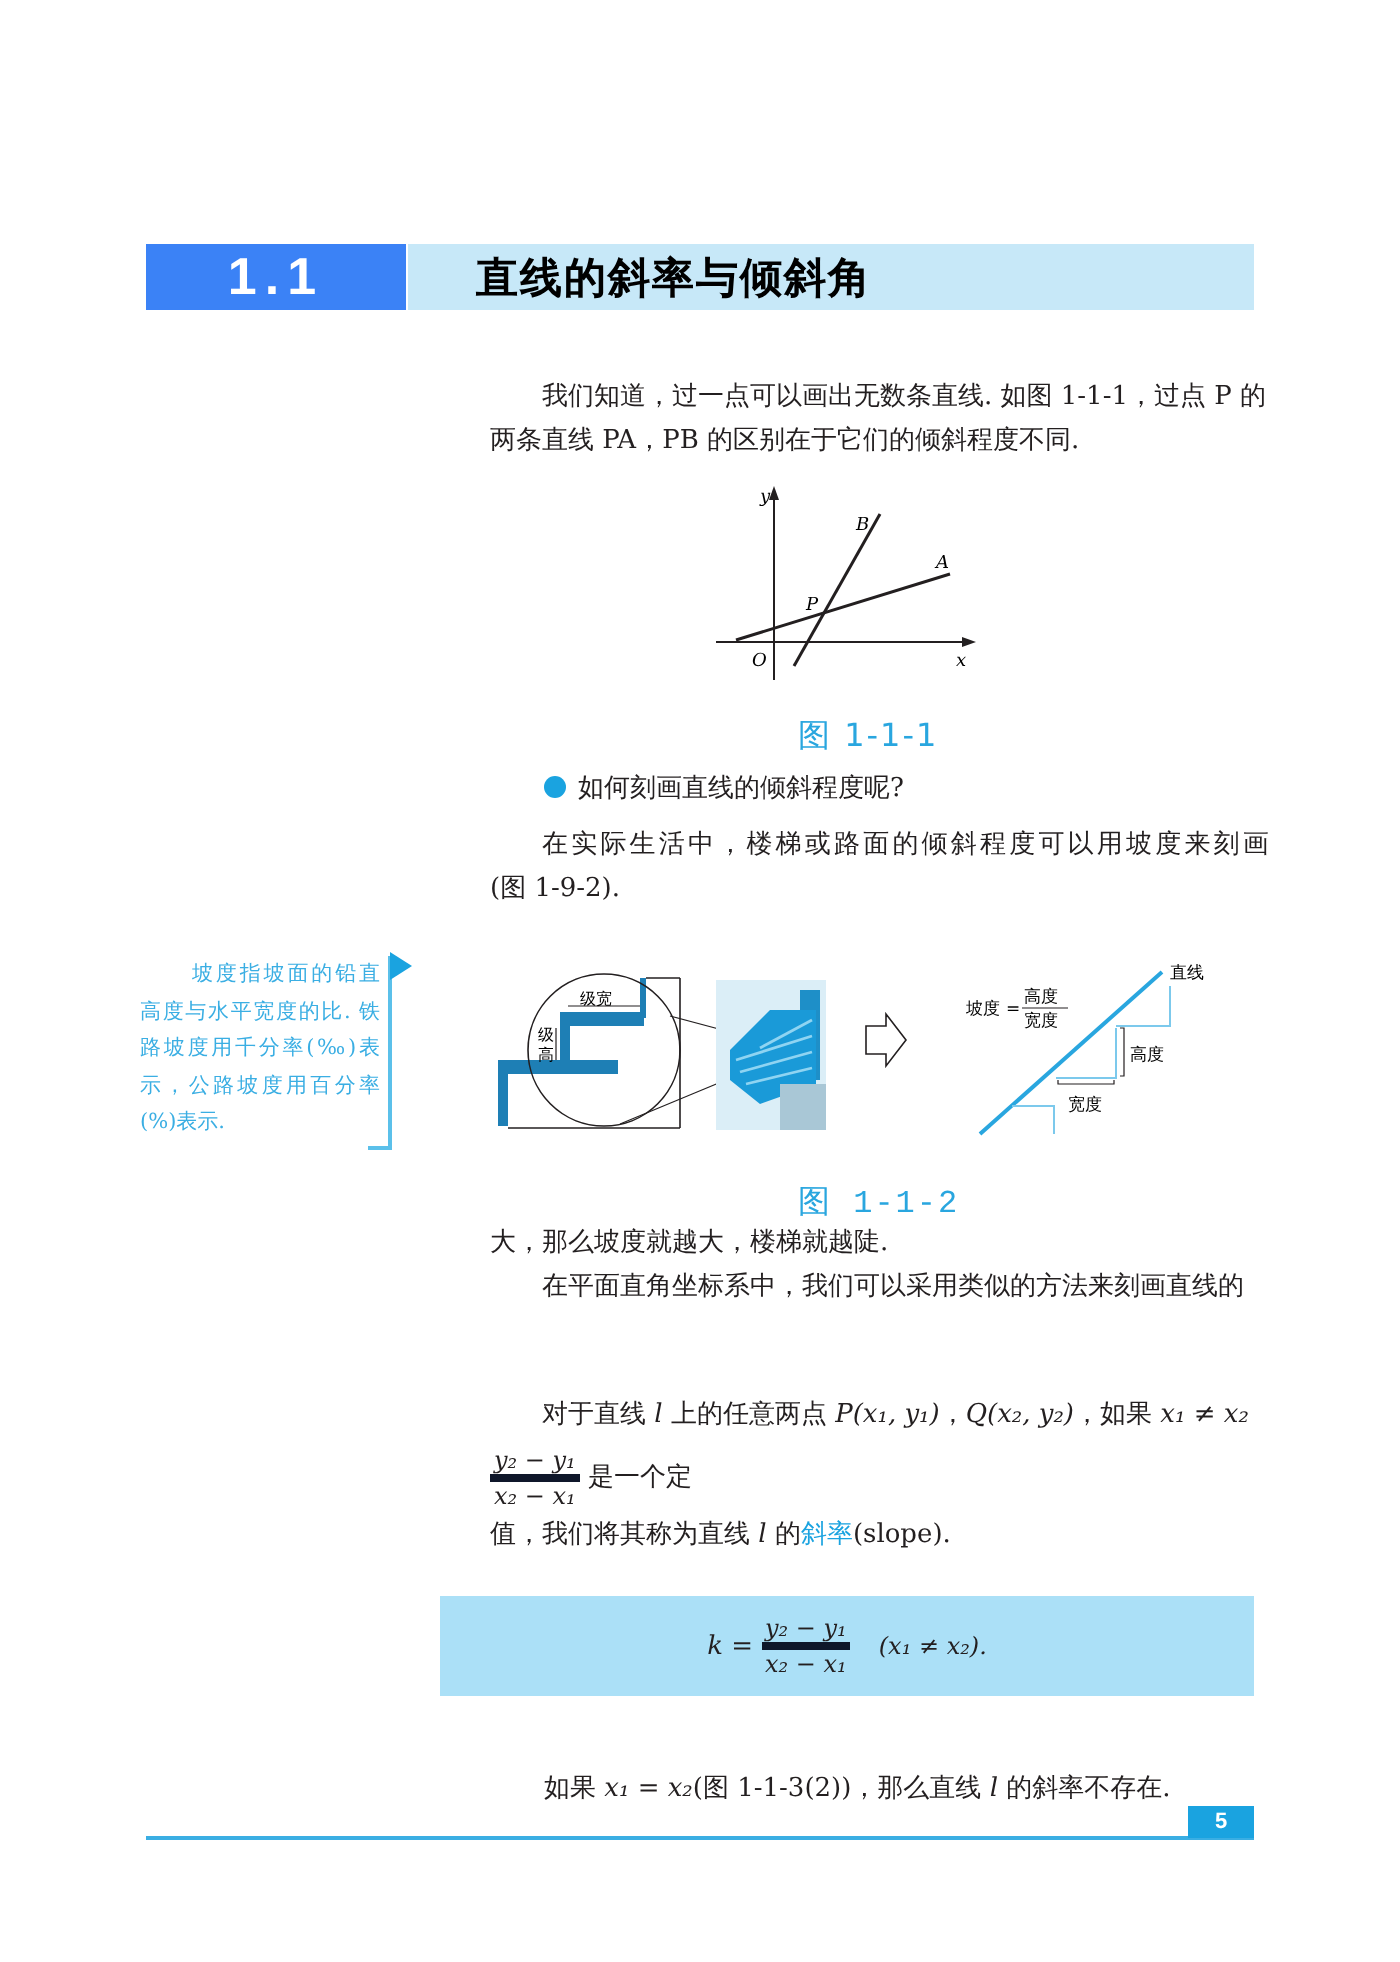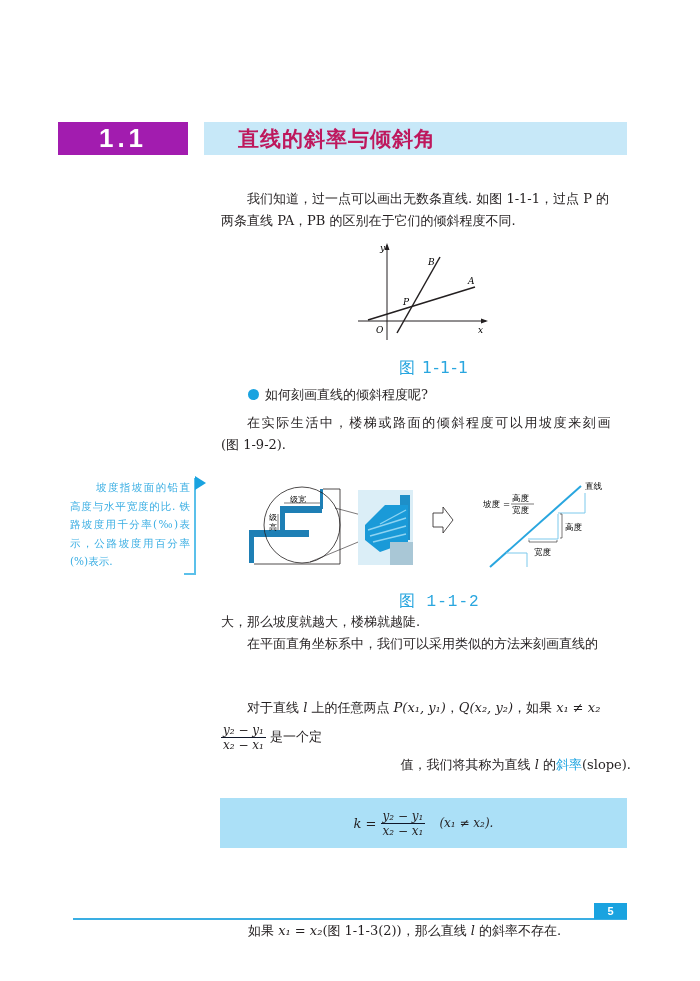--- a/index.html
+++ b/index.html
@@ -1,35 +1,35 @@
 <!DOCTYPE html>
 <html><head>
 <meta charset="utf-8">
 <style>
   html, body { margin:0; padding:0; }
   body { width:700px; height:981px; background:#ffffff; position:relative; overflow:hidden;
          font-family:"DejaVu Serif", serif; color:#231f20; }
   .abs { position:absolute; }
   
-  .sec-num { left:58px; top:122px; width:130px; height:33px; background:#a21caf; color:#fff;
+  .sec-num { left:73px; top:122px; width:130px; height:33px; background:#3b82f6; color:#fff;
              font-family:"Liberation Sans", sans-serif; font-weight:bold; font-size:26px;
              display:flex; align-items:center; justify-content:center; letter-spacing:4px; }
   .sec-title-bg { left:204px; top:122px; width:423px; height:33px; background:#c7e8f8; }
-  .sec-title { left:238px; top:124px; font-size:21px; font-weight:bold; color:#be185d; line-height:29px; letter-spacing:1px; }
-  .para { font-size:13px; line-height:22px; color:#231f20; }
+  .sec-title { left:238px; top:124px; font-size:21px; font-weight:bold; color:#000000; line-height:29px; letter-spacing:1px; }
+  .para { font-size:13px; line-height:22px; color:#231f20;margin-left:24px; }
   .indent { text-indent:26px; }
   .caption { font-size:16px; color:#29a6df; font-family:"DejaVu Sans", sans-serif; letter-spacing:1px; }
   .bullet-dot { display:inline-block; width:11px; height:11px; border-radius:50%; background:#1aa3e0; vertical-align:-1px; margin-right:6px; }
   .side-note { left:70px; top:478px; width:120px; font-size:10.5px; line-height:18.5px; color:#3aaee3; text-align:justify; }
   .side-bar { left:194px; top:478px; width:2px; height:96px; background:#5bc0ea; }
   .side-bar-bottom { left:184px; top:573px; width:12px; height:2px; background:#5bc0ea; }
   .side-flag { left:195px; top:476px; width:0; height:0; border-top:7px solid transparent; border-bottom:7px solid transparent; border-left:11px solid #1aa3e0; }
   .formula-box { left:220px; top:798px; width:407px; height:50px; background:#abe0f7; }
   .frac { display:inline-flex; flex-direction:column; align-items:center; vertical-align:middle; font-style:italic; font-size:12px; line-height:14px; }
-  .frac .num { border-bottom:1px solid #0f172a; padding:0 2px; }
+  .frac .num { border-bottom:4px solid #0f172a; padding:0 2px; }
   .i { font-style:italic; }
   .kw { color:#1aa3e0; }
   .footer-line { left:73px; top:918px; width:554px; height:1.5px; background:#3aaee3; }
   .page-num { left:594px; top:903px; width:33px; height:16px; background:#1aa3e0; color:#fff; font-family:"Liberation Sans", sans-serif; font-size:11px; font-weight:bold; text-align:center; line-height:16px; }
 </style>
 </head>
 <body>
 
 <div class="abs sec-num">1.1</div>
 <div class="abs sec-title-bg"></div>
@@ -125,29 +125,29 @@
   <div>大，那么坡度就越大，楼梯就越陡.</div>
   <div class="indent">在平面直角坐标系中，我们可以采用类似的方法来刻画直线的</div>
 </div>
 
 <div class="abs para" style="left:221px; top:697px; width:410px;">
   <div class="indent" style="white-space:nowrap"><span>对于直线 </span><span class="i">l</span><span> 上的任意两点 </span><span class="i">P(x₁, y₁)</span><span>，</span><span class="i">Q(x₂, y₂)</span><span>，如果 </span><span class="i">x₁ ≠ x₂</span></div>
   <div style="white-space:nowrap; margin-top:4px;"><span class="frac">
         <span class="num">y₂ − y₁</span>
         <span>x₂ − x₁</span>
       </span><span> 是一个定</span></div>
-  <div style="margin-top:2px;text-align:right;"><span>值，我们将其称为直线 </span><span class="i">l</span><span> 的</span><span class="kw">斜率</span><span>(slope).</span></div>
+  <div style="margin-top:2px;"><span>值，我们将其称为直线 </span><span class="i">l</span><span> 的</span><span class="kw">斜率</span><span>(slope).</span></div>
 </div>
 
 <div class="abs formula-box"></div>
 <div class="abs" style="left:220px; top:798px; width:407px; height:50px; display:flex; align-items:center; justify-content:center; font-size:13px;">
   <span class="i" style="margin-right:4px">k =</span>
   <span class="frac">
       <span class="num">y₂ − y₁</span>
       <span>x₂ − x₁</span>
     </span>
   <span class="i" style="margin-left:14px; font-size:12px">(x₁ ≠ x₂).</span>
 </div>
 
-<div class="abs para" style="left:248px; top:920px; white-space:nowrap;"><span>如果 </span><span class="i">x₁ = x₂</span><span>(图 1-1-3(2))，那么直线 </span><span class="i">l</span><span> 的斜率不存在.</span></div>
+<div class="abs para" style="left:248px; top:884px; white-space:nowrap;"><span>如果 </span><span class="i">x₁ = x₂</span><span>(图 1-1-3(2))，那么直线 </span><span class="i">l</span><span> 的斜率不存在.</span></div>
 
 <div class="abs footer-line"></div>
 <div class="abs page-num">5</div>
 
 </body></html>

